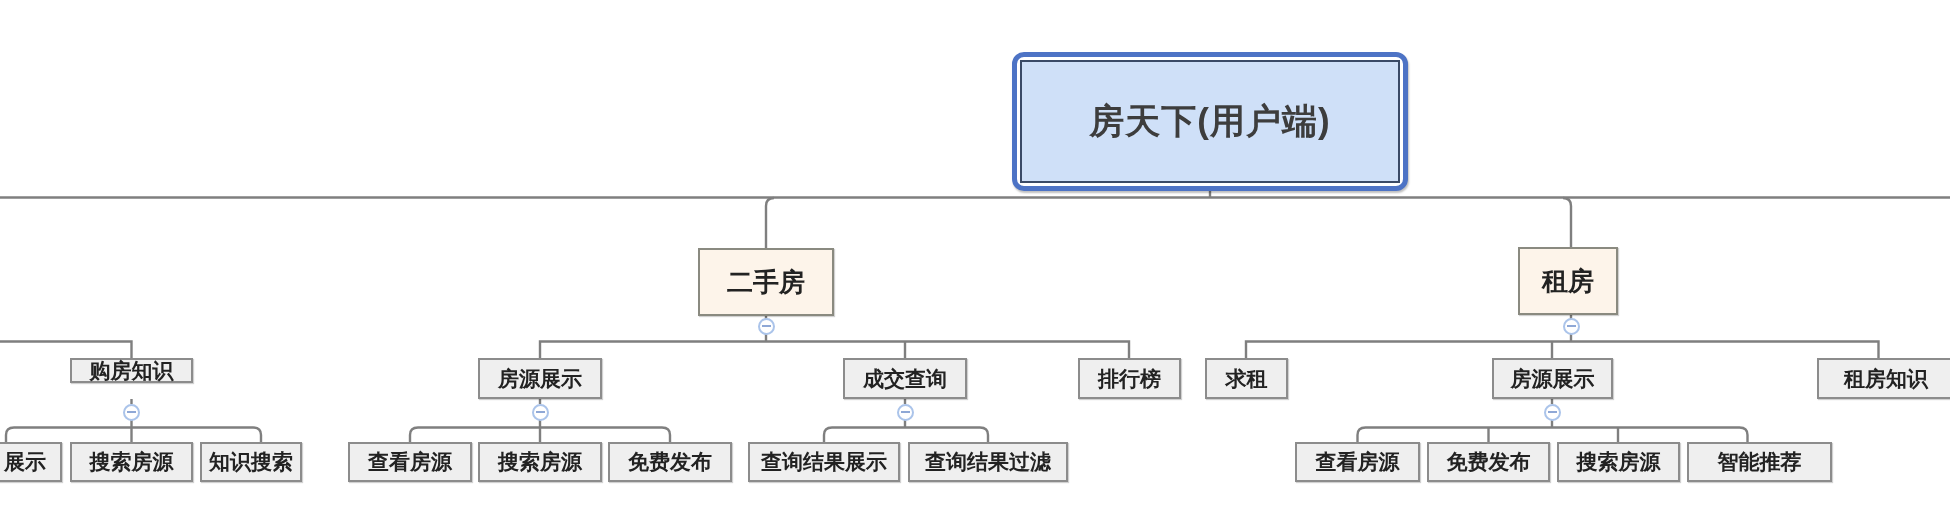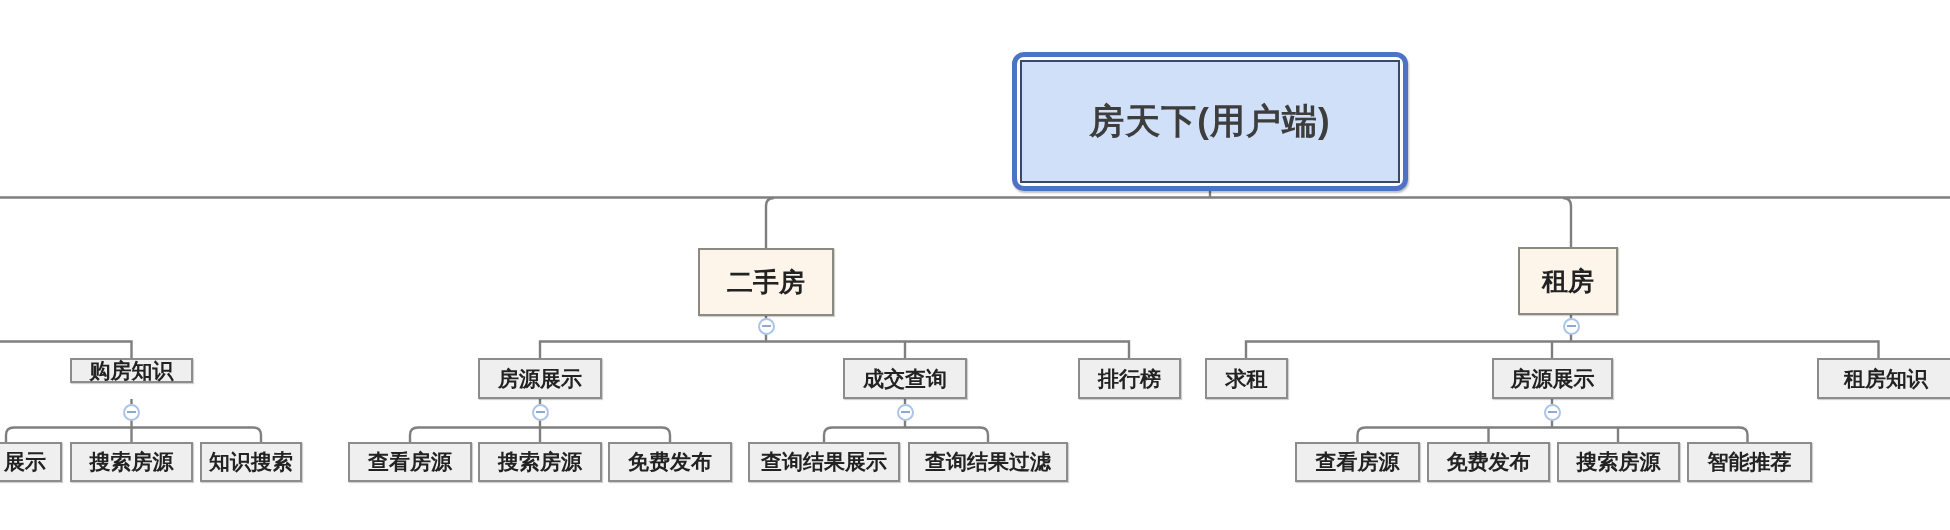--- a/index.html
+++ b/index.html
@@ -104,21 +104,21 @@
   <div class="node" style="left:70px;top:414px;width:123px;height:40px;">搜索房源</div>
   <div class="node" style="left:200px;top:414px;width:102px;height:40px;">知识搜索</div>
   <div class="node" style="left:348px;top:414px;width:124px;height:40px;">查看房源</div>
   <div class="node" style="left:478px;top:414px;width:124px;height:40px;">搜索房源</div>
   <div class="node" style="left:608px;top:414px;width:124px;height:40px;">免费发布</div>
   <div class="node" style="left:748px;top:414px;width:152px;height:40px;">查询结果展示</div>
   <div class="node" style="left:908px;top:414px;width:160px;height:40px;font-family:Liberation Mono, monospace;">查询结果过滤</div>
   <div class="node" style="left:1295px;top:414px;width:125px;height:40px;">查看房源</div>
   <div class="node" style="left:1427px;top:414px;width:123px;height:40px;">免费发布</div>
   <div class="node" style="left:1557px;top:414px;width:123px;height:40px;">搜索房源</div>
-  <div class="node" style="left:1687px;top:414px;width:125px;height:40px;">智能推荐</div>
+  <div class="node" style="left:1687px;top:414px;width:145px;height:40px;">智能推荐</div>
 
   <div class="collapse" style="left:757.5px;top:289.5px;">
     <span class="minus"></span>
   </div>
   <div class="collapse" style="left:1562.5px;top:289.5px;">
     <span class="minus"></span>
   </div>
   <div class="collapse" style="left:122.5px;top:375.5px;">
     <span class="minus"></span>
   </div>

